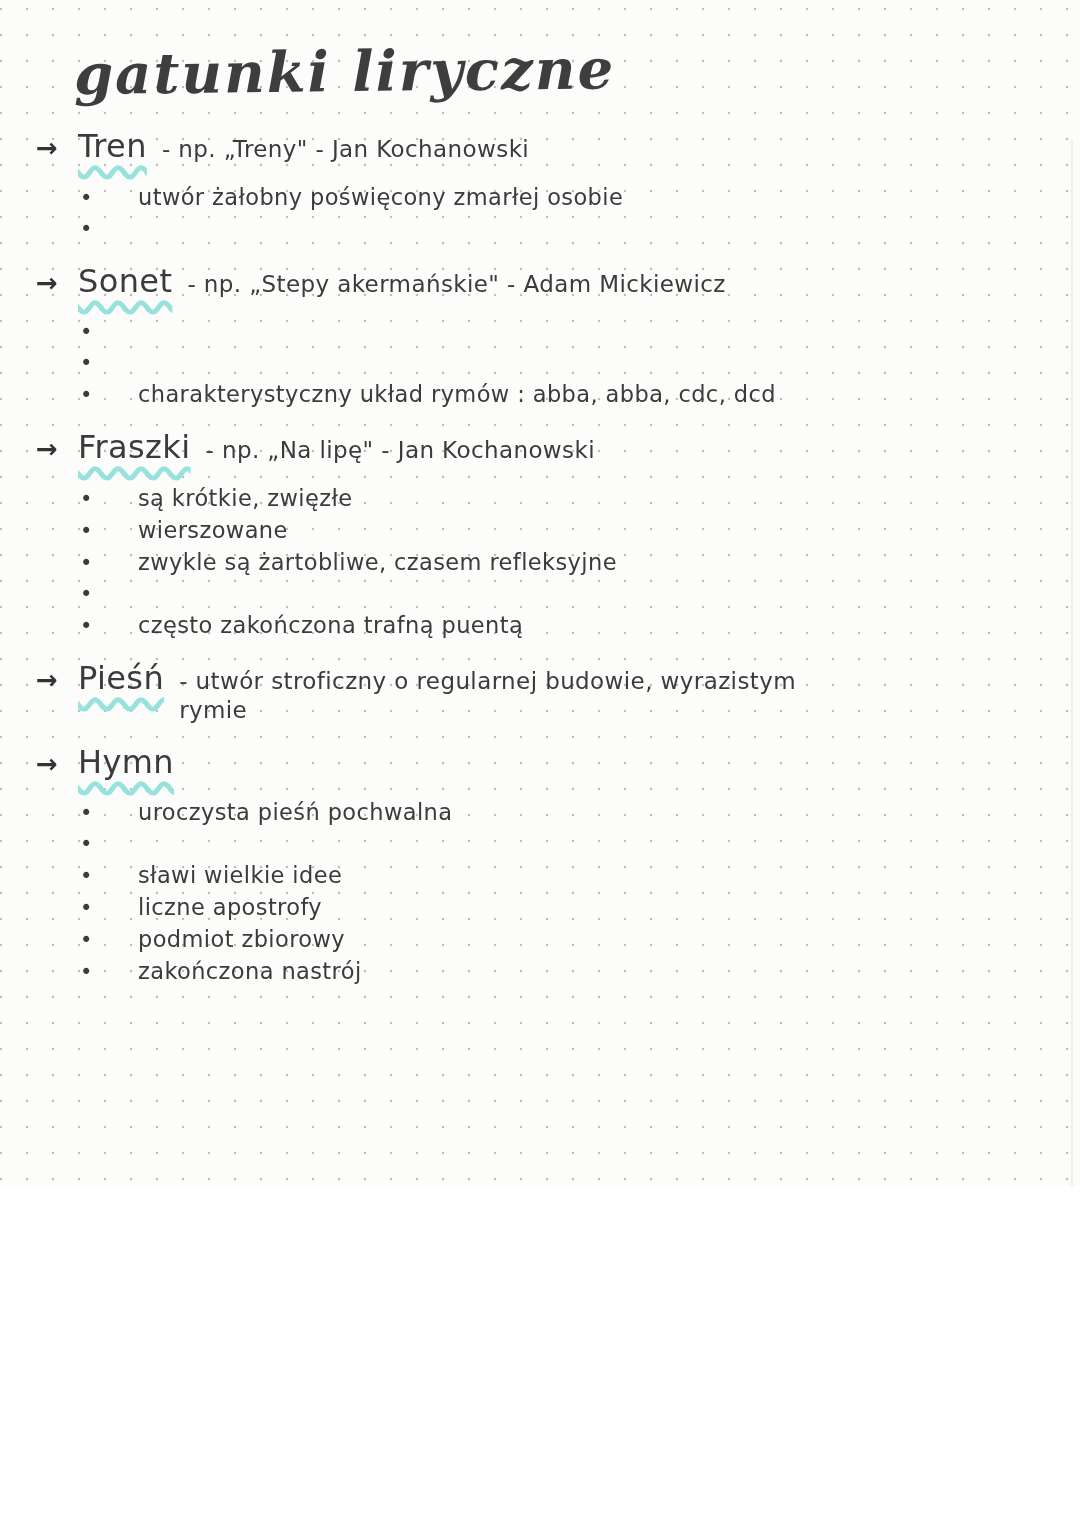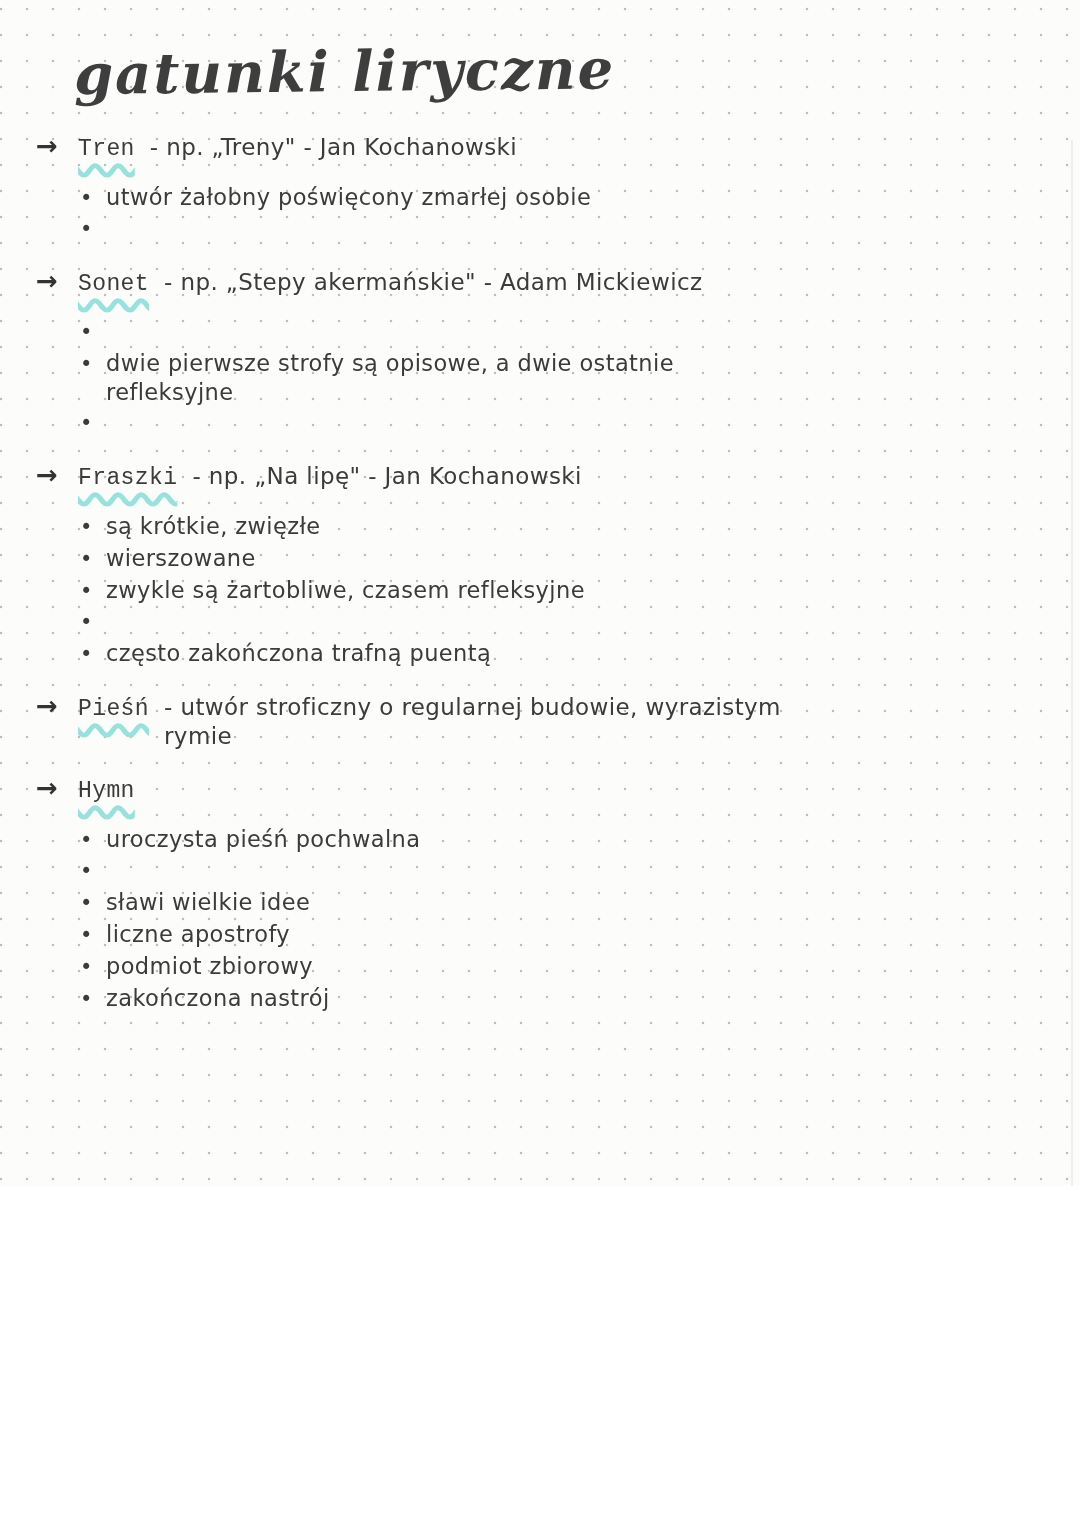--- a/index.html
+++ b/index.html
@@ -54,29 +54,28 @@
   }
 
   .arrow {
     flex: 0 0 42px;
     font-size: 26px;
     font-weight: bold;
     color: #333;
   }
 
   .term {
-    font-size: 23px;
+    font-size: 32px;
     white-space: nowrap;
     margin-right: 15px;
     text-decoration-line: underline;
     text-decoration-style: wavy;
     text-decoration-color: #97e2dc;
     text-decoration-thickness: 5px;
     text-underline-offset: 9px;
-    font-family: Liberation Mono, monospace;
   }
 
   .rest { white-space: pre-line; flex: 1; }
 
   .bullets {
     list-style: none;
     margin: 19px 0 0 44px;
     padding: 0;
   }
 
@@ -84,21 +83,21 @@
     display: flex;
     align-items: baseline;
     font-size: 22.5px;
     line-height: 29px;
     letter-spacing: 0.4px;
     margin: 0 0 2px 0;
   }
 
   .dot { flex: 0 0 26px; font-size: 21px; }
 
-  .btext { white-space: pre-line; }
+  .btext { white-space: pre-line; margin-left: 32px; }
 </style>
 </head>
 <body>
 
 <div class="page">
   <div class="content">
     <h1 class="title">gatunki liryczne</h1>
     <div id="sections">
   <section class="section">
     <div class="sec-header">
@@ -124,26 +123,25 @@
       <span class="term">Sonet</span>
       <span class="rest">- np. „Stepy akermańskie" - Adam Mickiewicz</span>
     </div>
     <ul class="bullets">
   <li>
     <span class="dot">•</span>
   </li>
 
   <li>
     <span class="dot">•</span>
-    <span class="btext">dwie pierwsze strofy są opisowe, a dwie ostatnie
-refleksyjne</span>
-  </li>
-
-  <li>
-    <span class="dot">•</span>
+  </li>
+
+  <li>
+    <span class="dot">•</span>
+    <span class="btext">charakterystyczny układ rymów : abba, abba, cdc, dcd</span>
   </li>
 </ul>
   </section>
 
   <section class="section">
     <div class="sec-header">
       <span class="arrow">→</span>
       <span class="term">Fraszki</span>
       <span class="rest">- np. „Na lipę" - Jan Kochanowski</span>
     </div>

